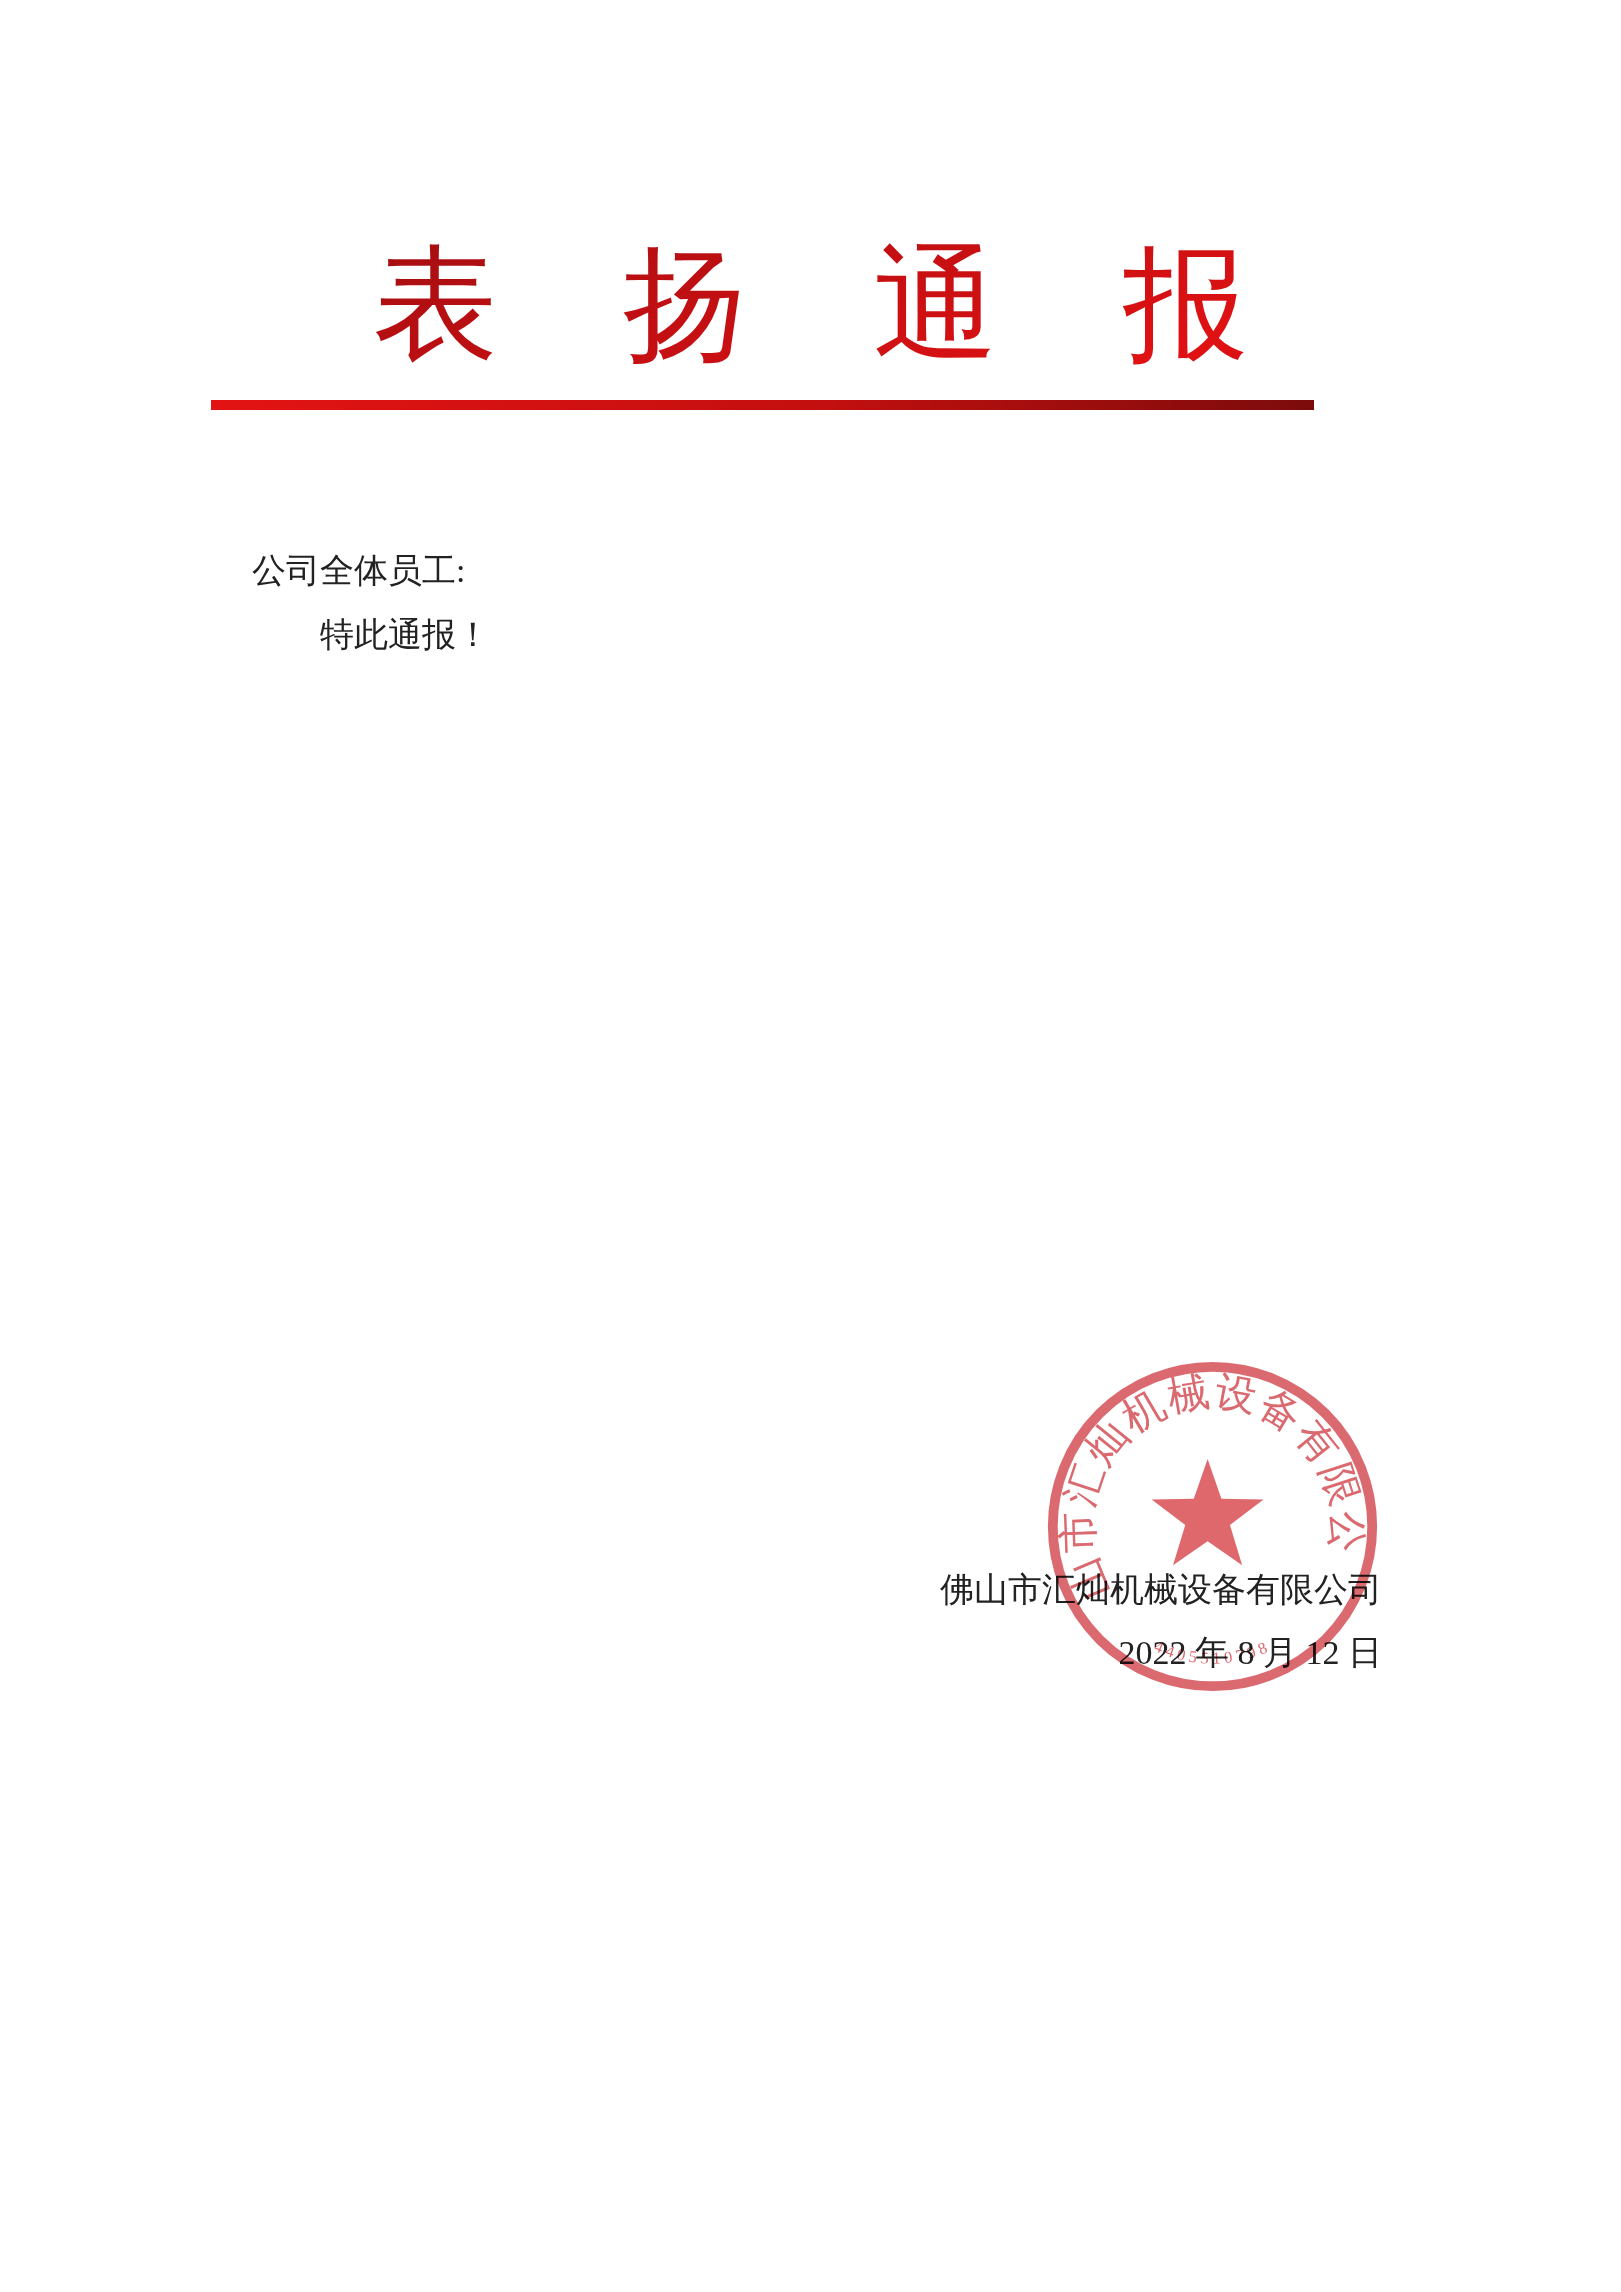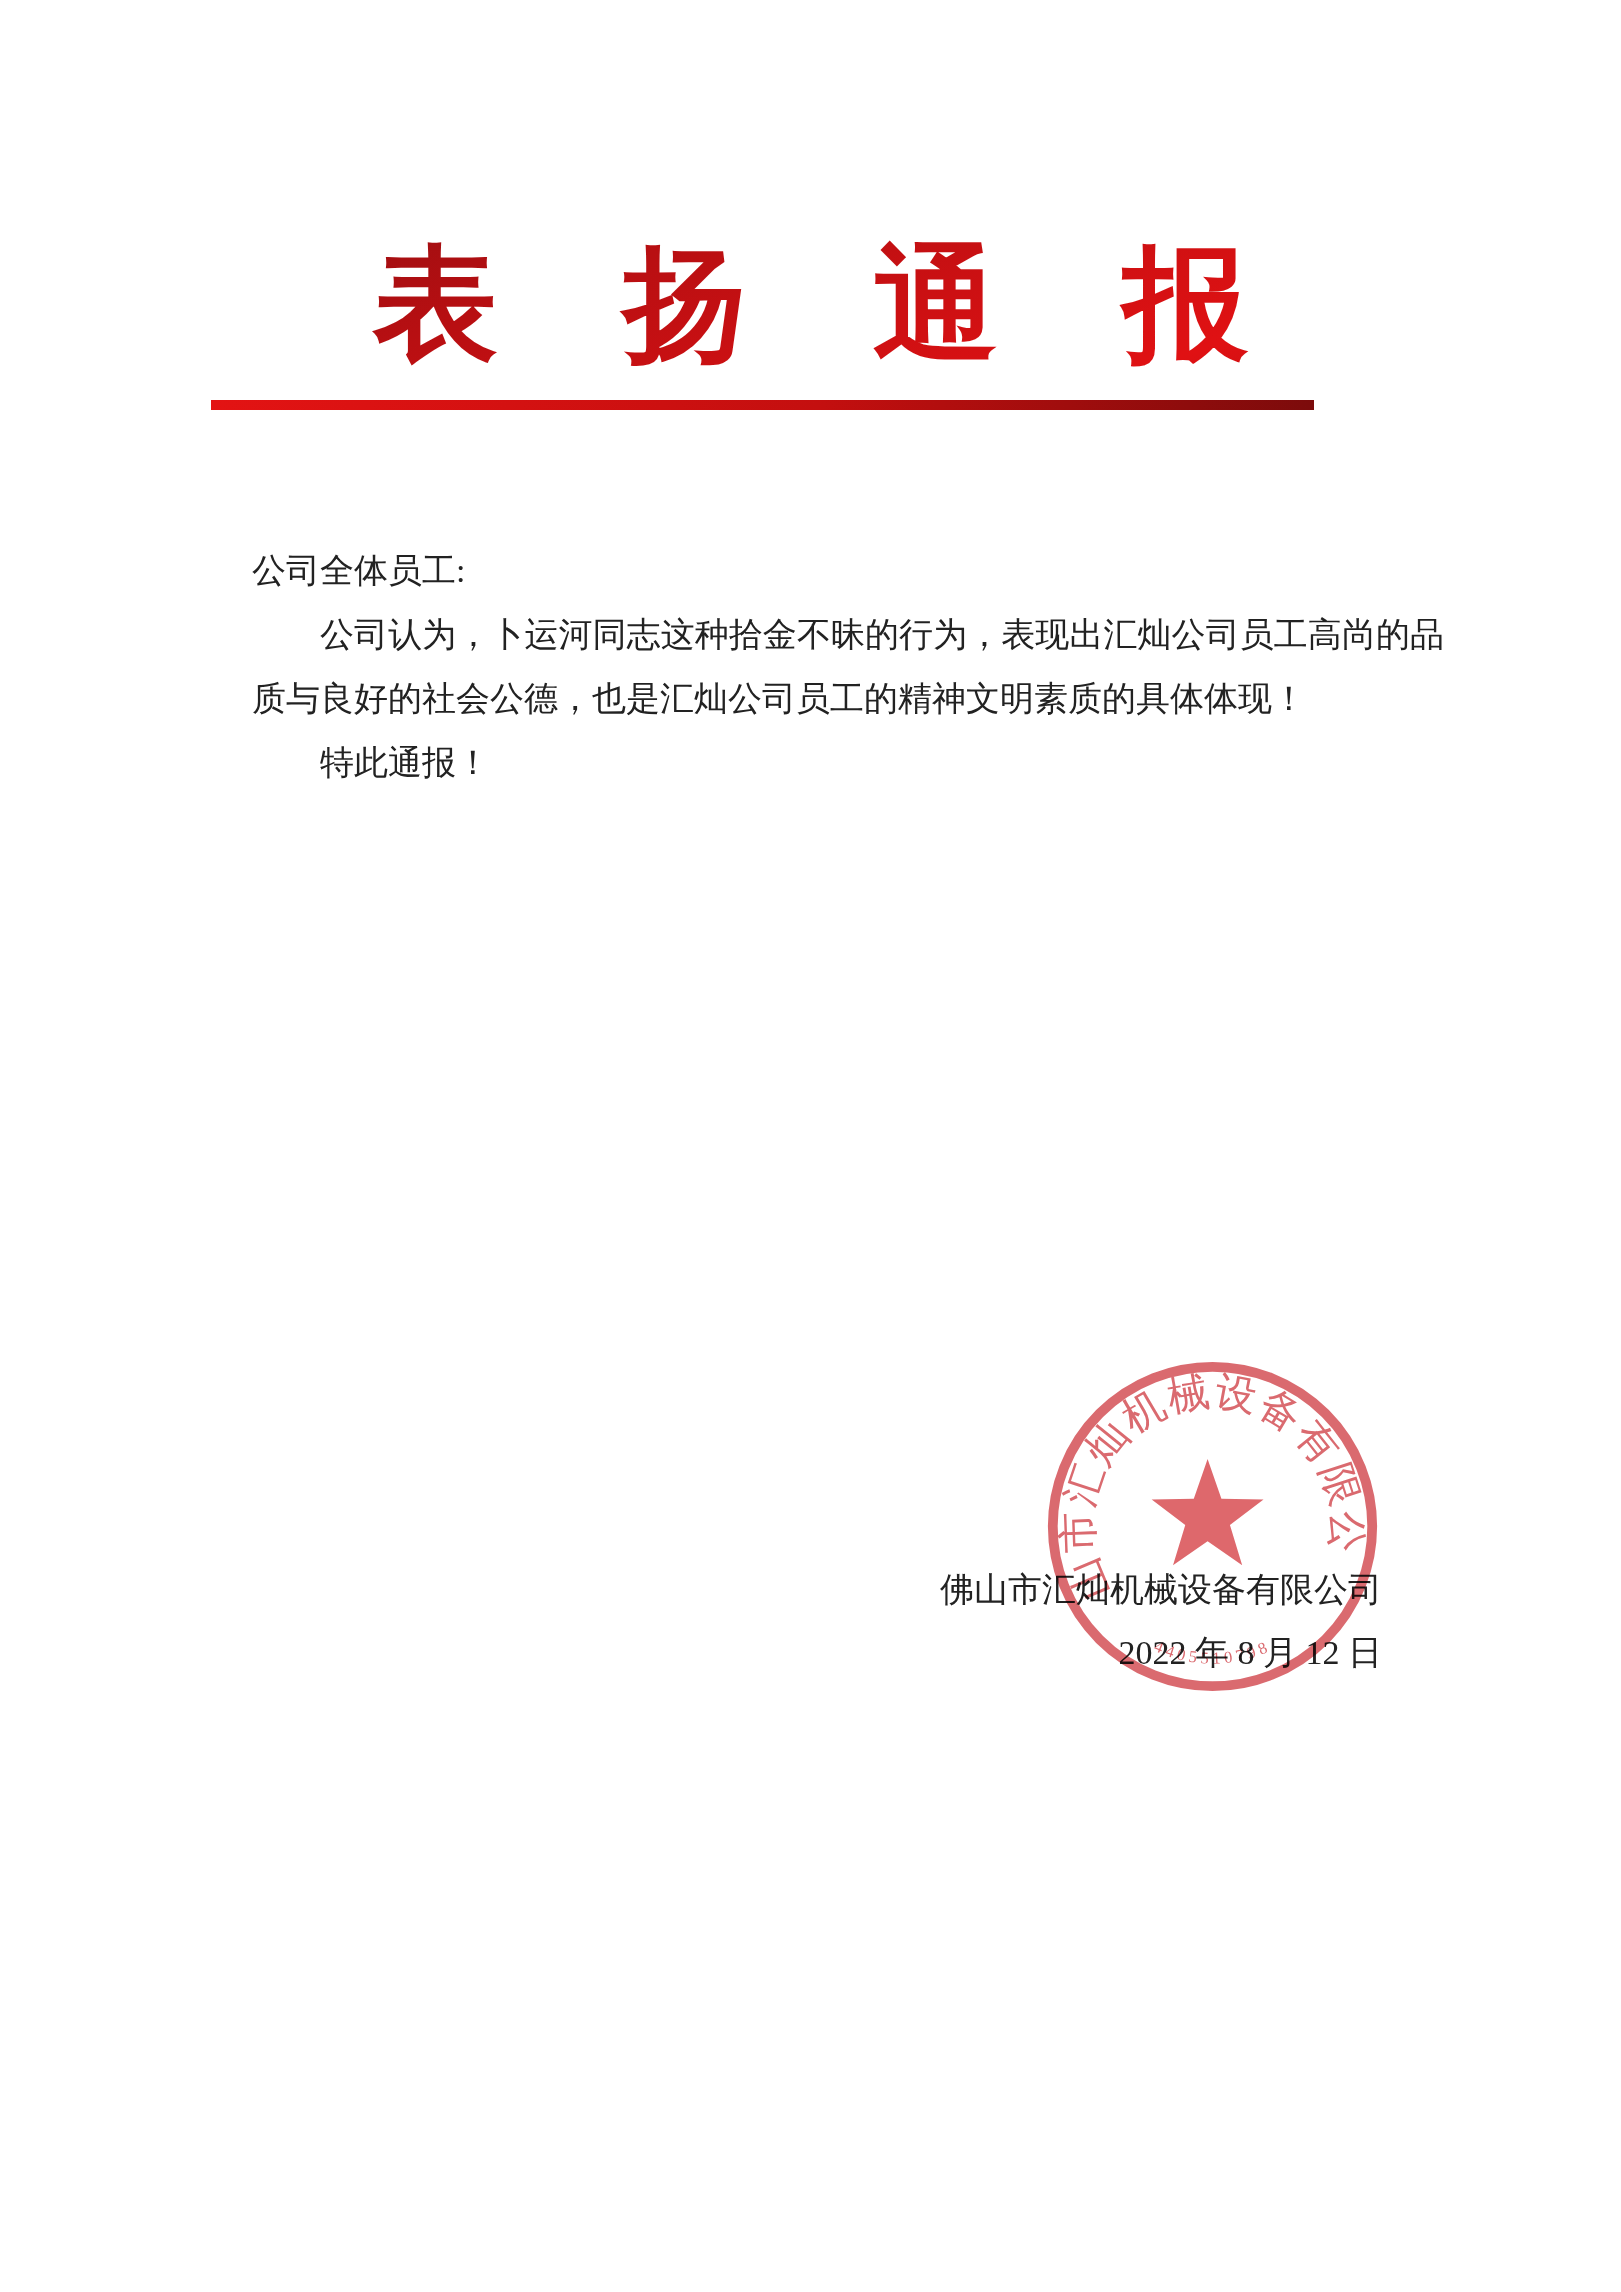--- a/index.html
+++ b/index.html
@@ -10,21 +10,21 @@
     background:#ffffff;
     overflow:hidden;
     font-family:"Liberation Serif","DejaVu Serif",serif;
   }
   .doc-title{
     position:absolute;
     top:227px;left:0;
     width:100%;
     text-align:center;
     font-size:125px;
-    font-weight:bold;
+    font-weight:normal;
     line-height:1.25;
     color:#c01012;
     background:linear-gradient(160deg,#8e0d10 5%,#b80f12 35%,#e01113 75%,#a60d0f 100%);
     -webkit-background-clip:text;
     background-clip:text;
     -webkit-text-fill-color:transparent;
     white-space:nowrap;
   }
   .title-rule{
     position:absolute;
@@ -68,21 +68,20 @@
 <body>
 
 <div class="page">
 
   <div class="doc-title">表　扬　通　报</div>
 
   <div class="title-rule"></div>
 
   <div class="body-text">
     <p class="salutation">公司全体员工:</p>
-    <p>公司认为，卜运河同志这种拾金不昧的行为，表现出汇灿公司员工高尚的品质与良好的社会公德，也是汇灿公司员工的精神文明素质的具体体现！</p>
     <p>特此通报！</p>
   </div>
 
   <div class="signature sig-company">佛山市汇灿机械设备有限公司</div>
 
   <div class="signature sig-date">2022 年 8 月 12 日</div>
 
   <svg class="seal" viewBox="0 0 346 346" xmlns="http://www.w3.org/2000/svg">
     <defs>
       <path id="seal-top-arc" d="M 78.8 252.1 A 123 123 0 1 1 288.6 215.1" fill="none"></path>

